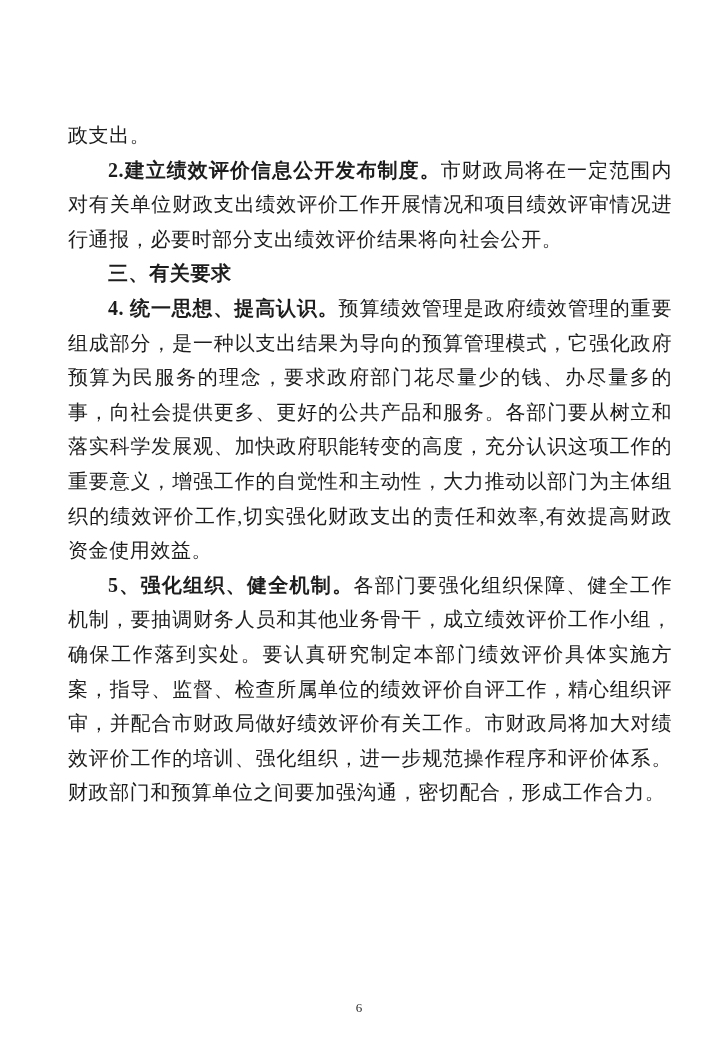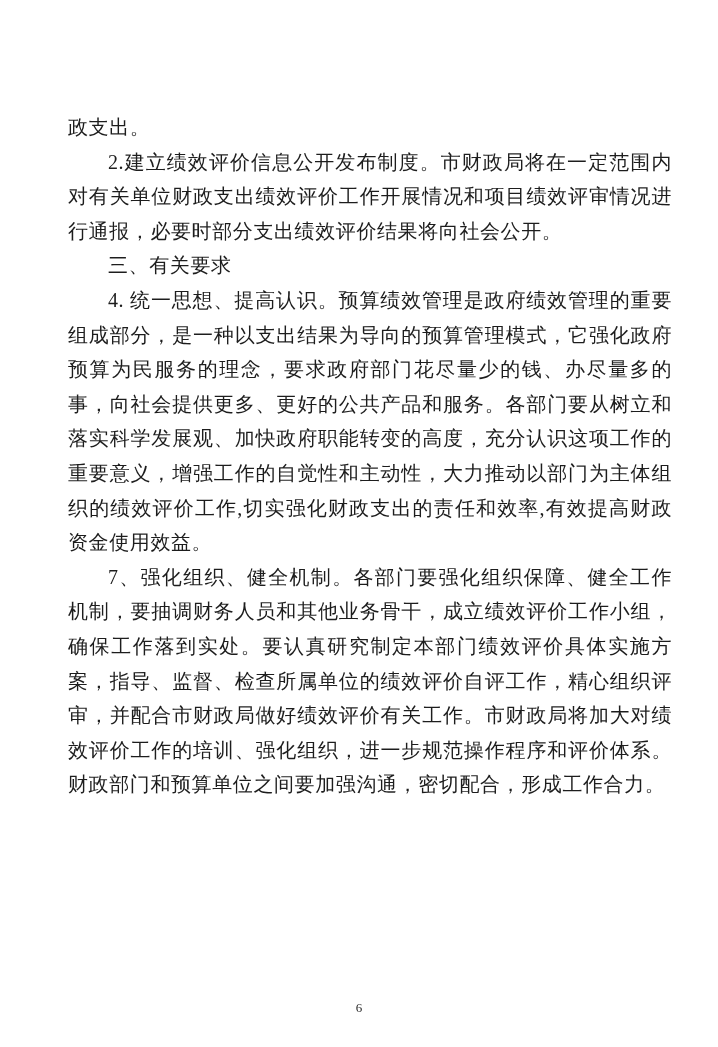--- a/index.html
+++ b/index.html
@@ -15,42 +15,42 @@
     font-family: "Liberation Serif", "DejaVu Serif", serif;
     color: #1d1d1d;
   }
   .page {
     position: absolute;
     inset: 0;
     background: #ffffff;
   }
   .content {
     position: absolute;
-    top: 110px;
+    top: 118px;
     left: 68px;
     width: 604px;
   }
   .para {
     margin: 0;
     padding: 0;
     font-size: 20px;
     line-height: 34.6px;
     letter-spacing: 0.6px;
     text-align: justify;
     text-align-last: left;
     text-indent: 2em;
   }
   .para.continuation {
     text-indent: 0;
   }
   .para .lead {
-    font-weight: normal;
+    font-weight: bold;
   }
   .para.heading {
-    font-weight: normal;
+    font-weight: bold;
     text-align: right;
   }
   .page-number {
     position: absolute;
     top: 1000px;
     left: 0;
     width: 100%;
     text-align: center;
     font-size: 13px;
     letter-spacing: 0;
@@ -64,19 +64,19 @@
   <div class="content">
 
     <p class="para continuation"><span>政支出。</span></p>
 
     <p class="para"><span class="lead">2.建立绩效评价信息公开发布制度。</span><span>市财政局将在一定范围内对有关单位财政支出绩效评价工作开展情况和项目绩效评审情况进行通报，必要时部分支出绩效评价结果将向社会公开。</span></p>
 
     <p class="para heading"><span>三、有关要求</span></p>
 
     <p class="para"><span class="lead">4. 统一思想、提高认识。</span><span>预算绩效管理是政府绩效管理的重要组成部分，是一种以支出结果为导向的预算管理模式，它强化政府预算为民服务的理念，要求政府部门花尽量少的钱、办尽量多的事，向社会提供更多、更好的公共产品和服务。各部门要从树立和落实科学发展观、加快政府职能转变的高度，充分认识这项工作的重要意义，增强工作的自觉性和主动性，大力推动以部门为主体组织的绩效评价工作,切实强化财政支出的责任和效率,有效提高财政资金使用效益。</span></p>
 
-    <p class="para"><span class="lead">7、强化组织、健全机制。</span><span>各部门要强化组织保障、健全工作机制，要抽调财务人员和其他业务骨干，成立绩效评价工作小组，确保工作落到实处。要认真研究制定本部门绩效评价具体实施方案，指导、监督、检查所属单位的绩效评价自评工作，精心组织评审，并配合市财政局做好绩效评价有关工作。市财政局将加大对绩效评价工作的培训、强化组织，进一步规范操作程序和评价体系。财政部门和预算单位之间要加强沟通，密切配合，形成工作合力。</span></p>
+    <p class="para"><span class="lead">5、强化组织、健全机制。</span><span>各部门要强化组织保障、健全工作机制，要抽调财务人员和其他业务骨干，成立绩效评价工作小组，确保工作落到实处。要认真研究制定本部门绩效评价具体实施方案，指导、监督、检查所属单位的绩效评价自评工作，精心组织评审，并配合市财政局做好绩效评价有关工作。市财政局将加大对绩效评价工作的培训、强化组织，进一步规范操作程序和评价体系。财政部门和预算单位之间要加强沟通，密切配合，形成工作合力。</span></p>
 
 
   </div>
 
   <div class="page-number">6</div>
 </div>
 
 </body></html>

